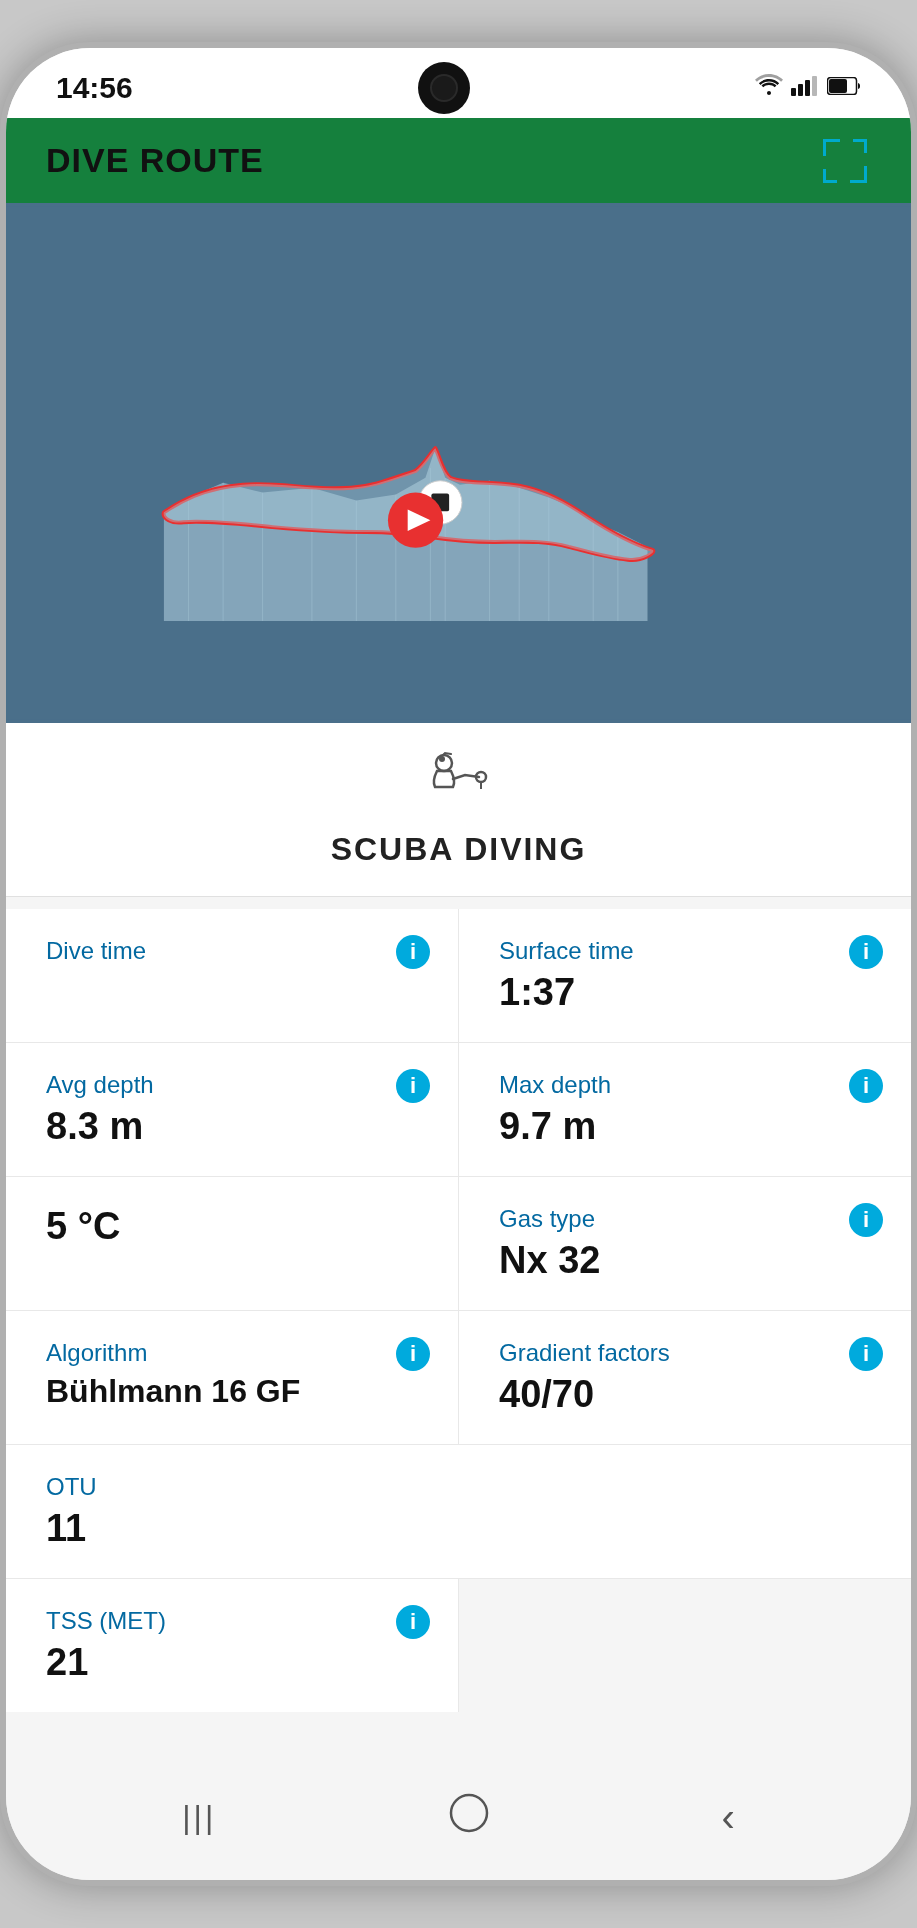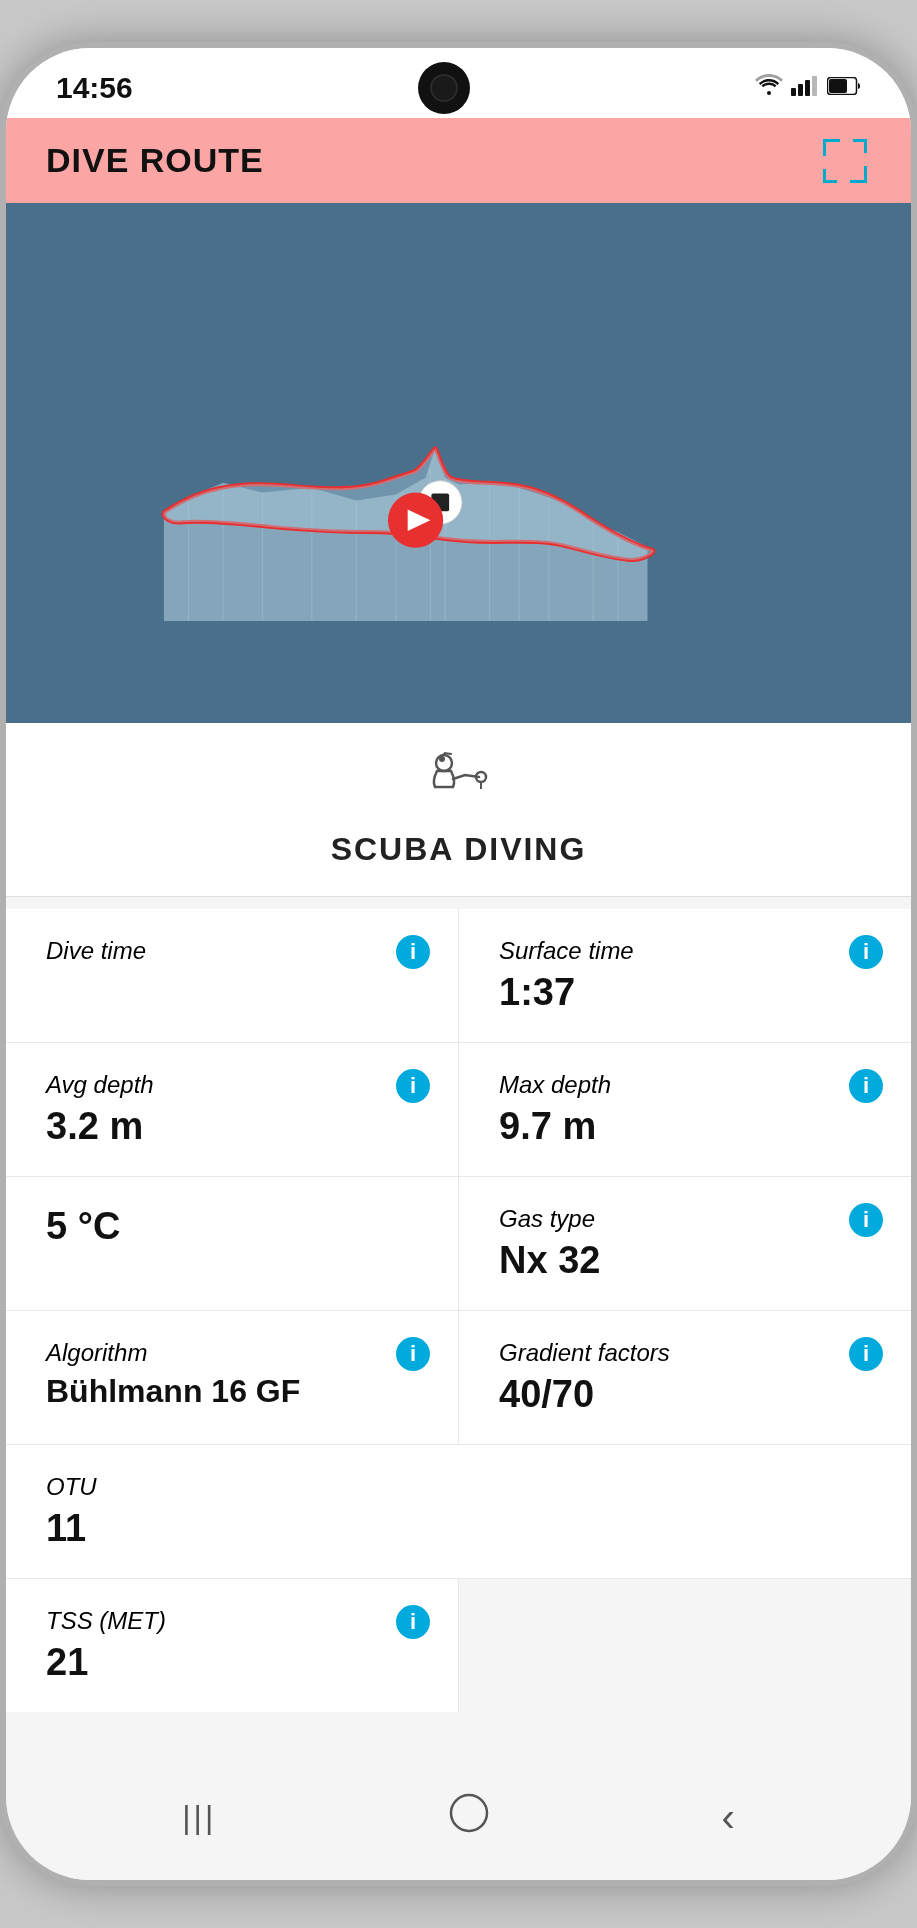--- a/index.html
+++ b/index.html
@@ -62,21 +62,21 @@
     }
 
     .status-icons {
       display: flex;
       align-items: center;
       gap: 8px;
     }
 
     
     .header {
-      background: #fca5a5;
+      background: #15803d;
       display: flex;
       align-items: center;
       justify-content: space-between;
       padding: 20px 40px;
       height: 85px;
       flex-shrink: 0;
     }
 
     .header-title {
       font-size: 34px;
@@ -210,23 +210,22 @@
       border-right: 1px solid #e8e8e8;
       position: relative;
     }
 
     .stat-cell:last-child {
       border-right: none;
     }
 
     .stat-label {
       font-size: 24px;
-      color: #000000;
+      color: #0369a1;
       margin-bottom: 6px;
-      font-style: italic;
     }
 
     .stat-value {
       font-size: 38px;
       font-weight: 700;
       color: #111;
     }
 
     .info-badge {
       position: absolute;
@@ -410,21 +409,21 @@
         <div class="stat-cell">
           <div class="stat-label">Surface time</div>
           <div class="stat-value">1:37</div>
           <div class="info-badge">i</div>
         </div>
       </div>
 
       <div class="stats-row">
         <div class="stat-cell">
           <div class="stat-label">Avg depth</div>
-          <div class="stat-value">3.2 m</div>
+          <div class="stat-value">8.3 m</div>
           <div class="info-badge">i</div>
         </div>
         <div class="stat-cell">
           <div class="stat-label">Max depth</div>
           <div class="stat-value">9.7 m</div>
           <div class="info-badge">i</div>
         </div>
       </div>
 
       <div class="stats-row">

